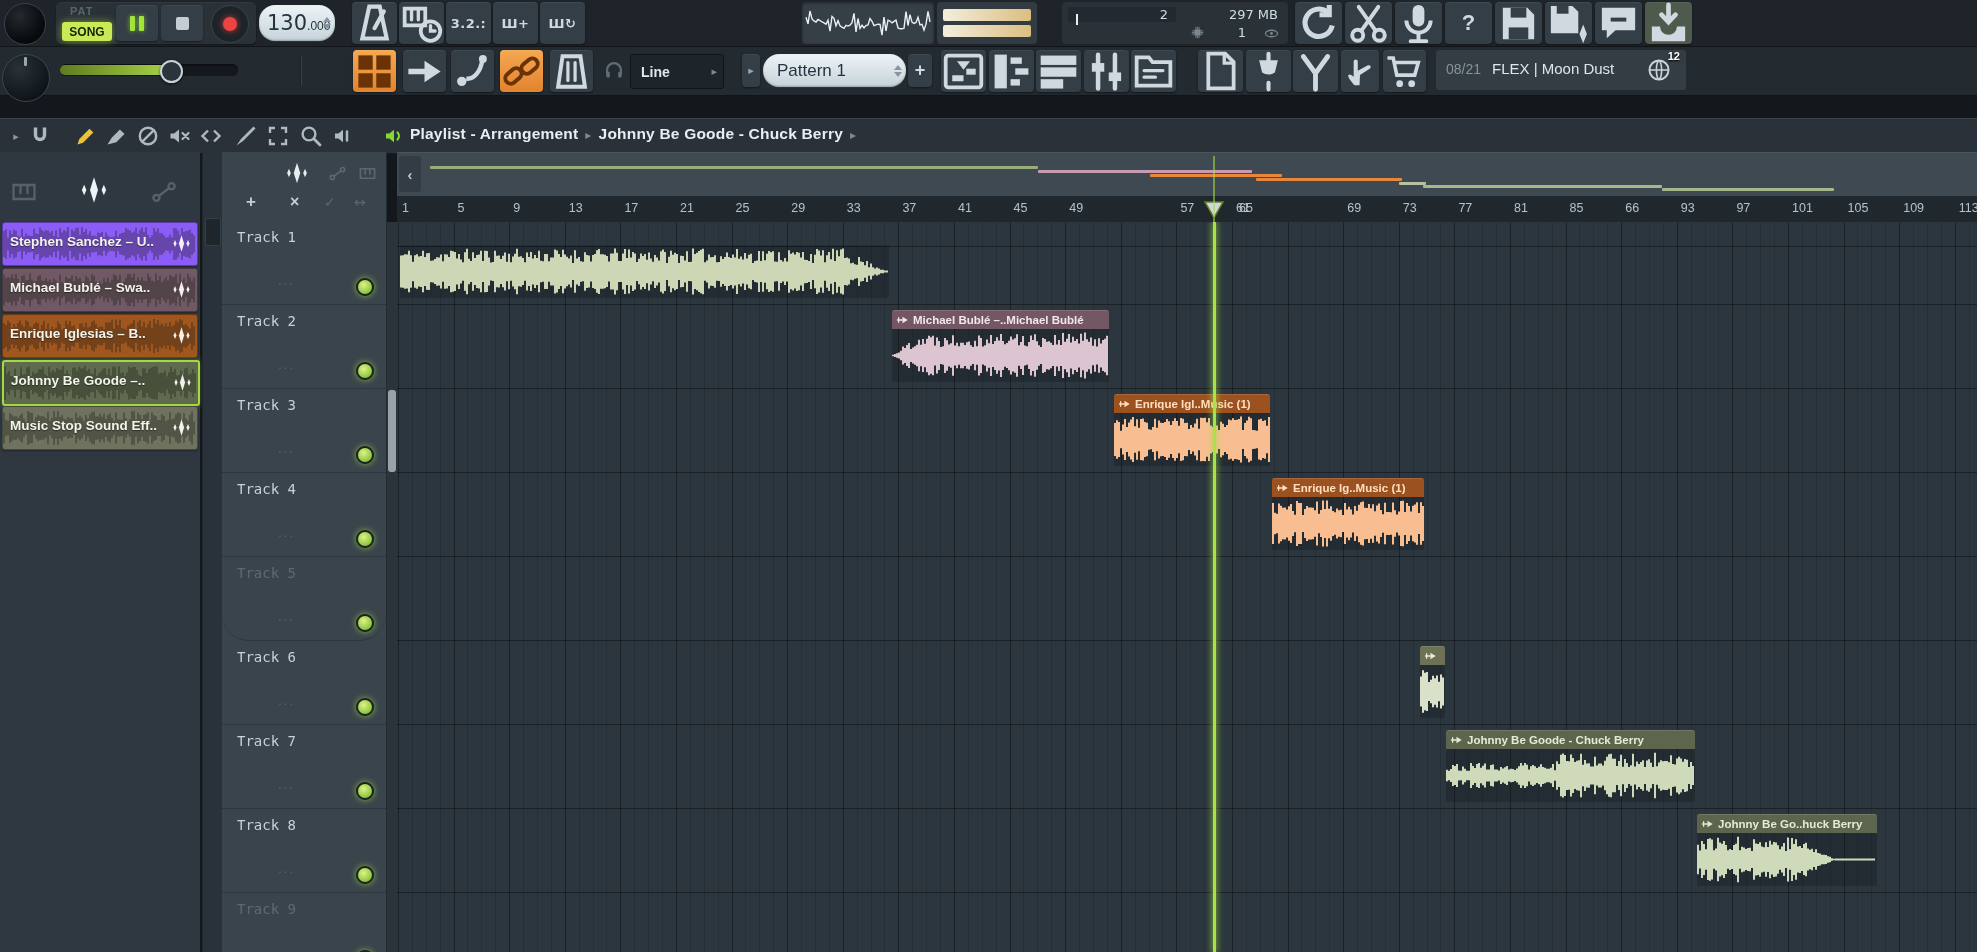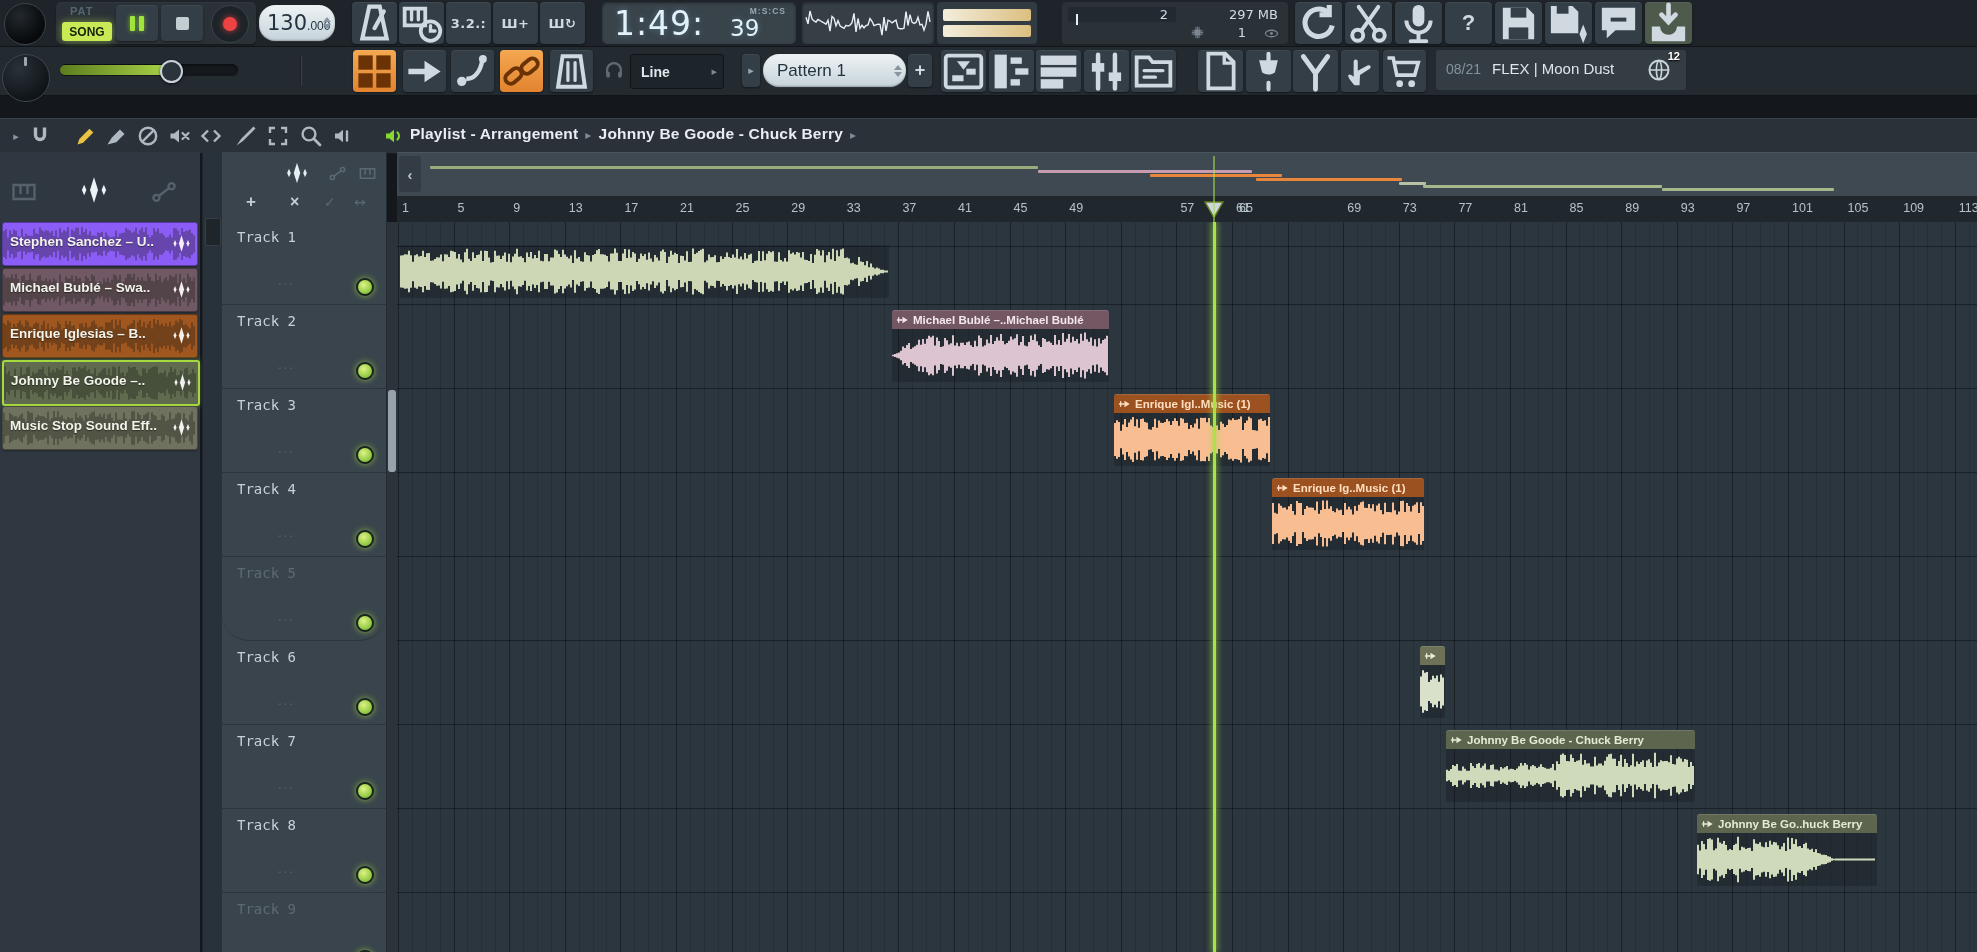--- a/index.html
+++ b/index.html
@@ -177,25 +177,20 @@
     <div class="btn" style="left:446px;top:2px;width:45px;height:42px">
         <span class="ticon">3.2.:</span>
       </div>
     <div class="btn" style="left:493px;top:2px;width:45px;height:42px">
         <span class="ticon">Ш+</span>
       </div>
     <div class="btn" style="left:540px;top:2px;width:45px;height:42px">
         <span class="ticon">Ш↻</span>
       </div>
 
-    <div id="time-panel">
-      <span id="time-main">1:49:</span>
-      <span id="time-frac">39</span>
-      <span id="time-fmt">M:S:CS</span>
-    </div>
     <div id="scope">
         <svg id="scope-svg" width="132" height="42" viewBox="0 0 132 42">
           <polyline points="4,15.3 6,21.9 8,9.0 10,16.9 12,18.9 14,20.0 16,17.5 18,18.5 20,20.0 22,20.9 24,22.3 26,18.3 28,29.2 30,14.5 32,16.3 34,23.7 36,18.7 38,23.8 40,25.1 42,26.3 44,23.3 46,24.1 48,23.1 50,20.6 52,11.3 54,29.8 56,16.5 58,26.5 60,23.3 62,25.8 64,23.5 66,22.9 68,16.5 70,19.3 72,23.6 74,22.9 76,22.2 78,22.4 80,33.1 82,15.1 84,28.9 86,18.2 88,19.1 90,20.9 92,19.4 94,18.1 96,25.9 98,26.8 100,26.8 102,26.2 104,9.7 106,23.5 108,12.6 110,20.1 112,21.5 114,20.5 116,15.3 118,22.9 120,22.3 122,28.1 124,22.2 126,9.3 128,19.9 " fill="none" stroke="#e8f0f4" stroke-width="1.4"></polyline>
         </svg>
       </div>
     <div id="meters">
       <div class="meterbar" style="top:7px"></div>
       <div class="meterbar" style="top:23px"></div>
     </div>
     <div id="stats">
@@ -722,21 +717,21 @@
         <span class="rnum" style="left: 672.2px;">49</span>
         <span class="rnum" style="left: 727.8px; margin-top: 24px;">53</span>
         <span class="rnum" style="left: 783.4px;">57</span>
         <span class="rnum" style="left: 839px;">61</span>
         <span class="rnum" style="left: 842px;">65</span>
         <span class="rnum" style="left: 950.2px;">69</span>
         <span class="rnum" style="left: 1005.8px;">73</span>
         <span class="rnum" style="left: 1061.4px;">77</span>
         <span class="rnum" style="left: 1117px;">81</span>
         <span class="rnum" style="left: 1172.6px;">85</span>
-        <span class="rnum" style="left: 1228.2px;">89</span>
+        <span class="rnum" style="left: 1228.2px;">66</span>
         <span class="rnum" style="left: 1283.8px;">93</span>
         <span class="rnum" style="left: 1339.4px;">97</span>
         <span class="rnum" style="left: 1395px;">101</span>
         <span class="rnum" style="left: 1450.6px;">105</span>
         <span class="rnum" style="left: 1506.2px;">109</span>
         <span class="rnum" style="left: 1561.8px;">113</span>
       </div>
     </div>
   <svg id="ph-tri" width="22" height="17" viewBox="0 0 22 17" style="left: 1202.93px;">
     <path d="M2 1h18l-7.8 13.6a1.3 1.3 0 0 1-2.4 0z" fill="#d3ed79" stroke="#5f7c1e" stroke-width="1.5"></path>

